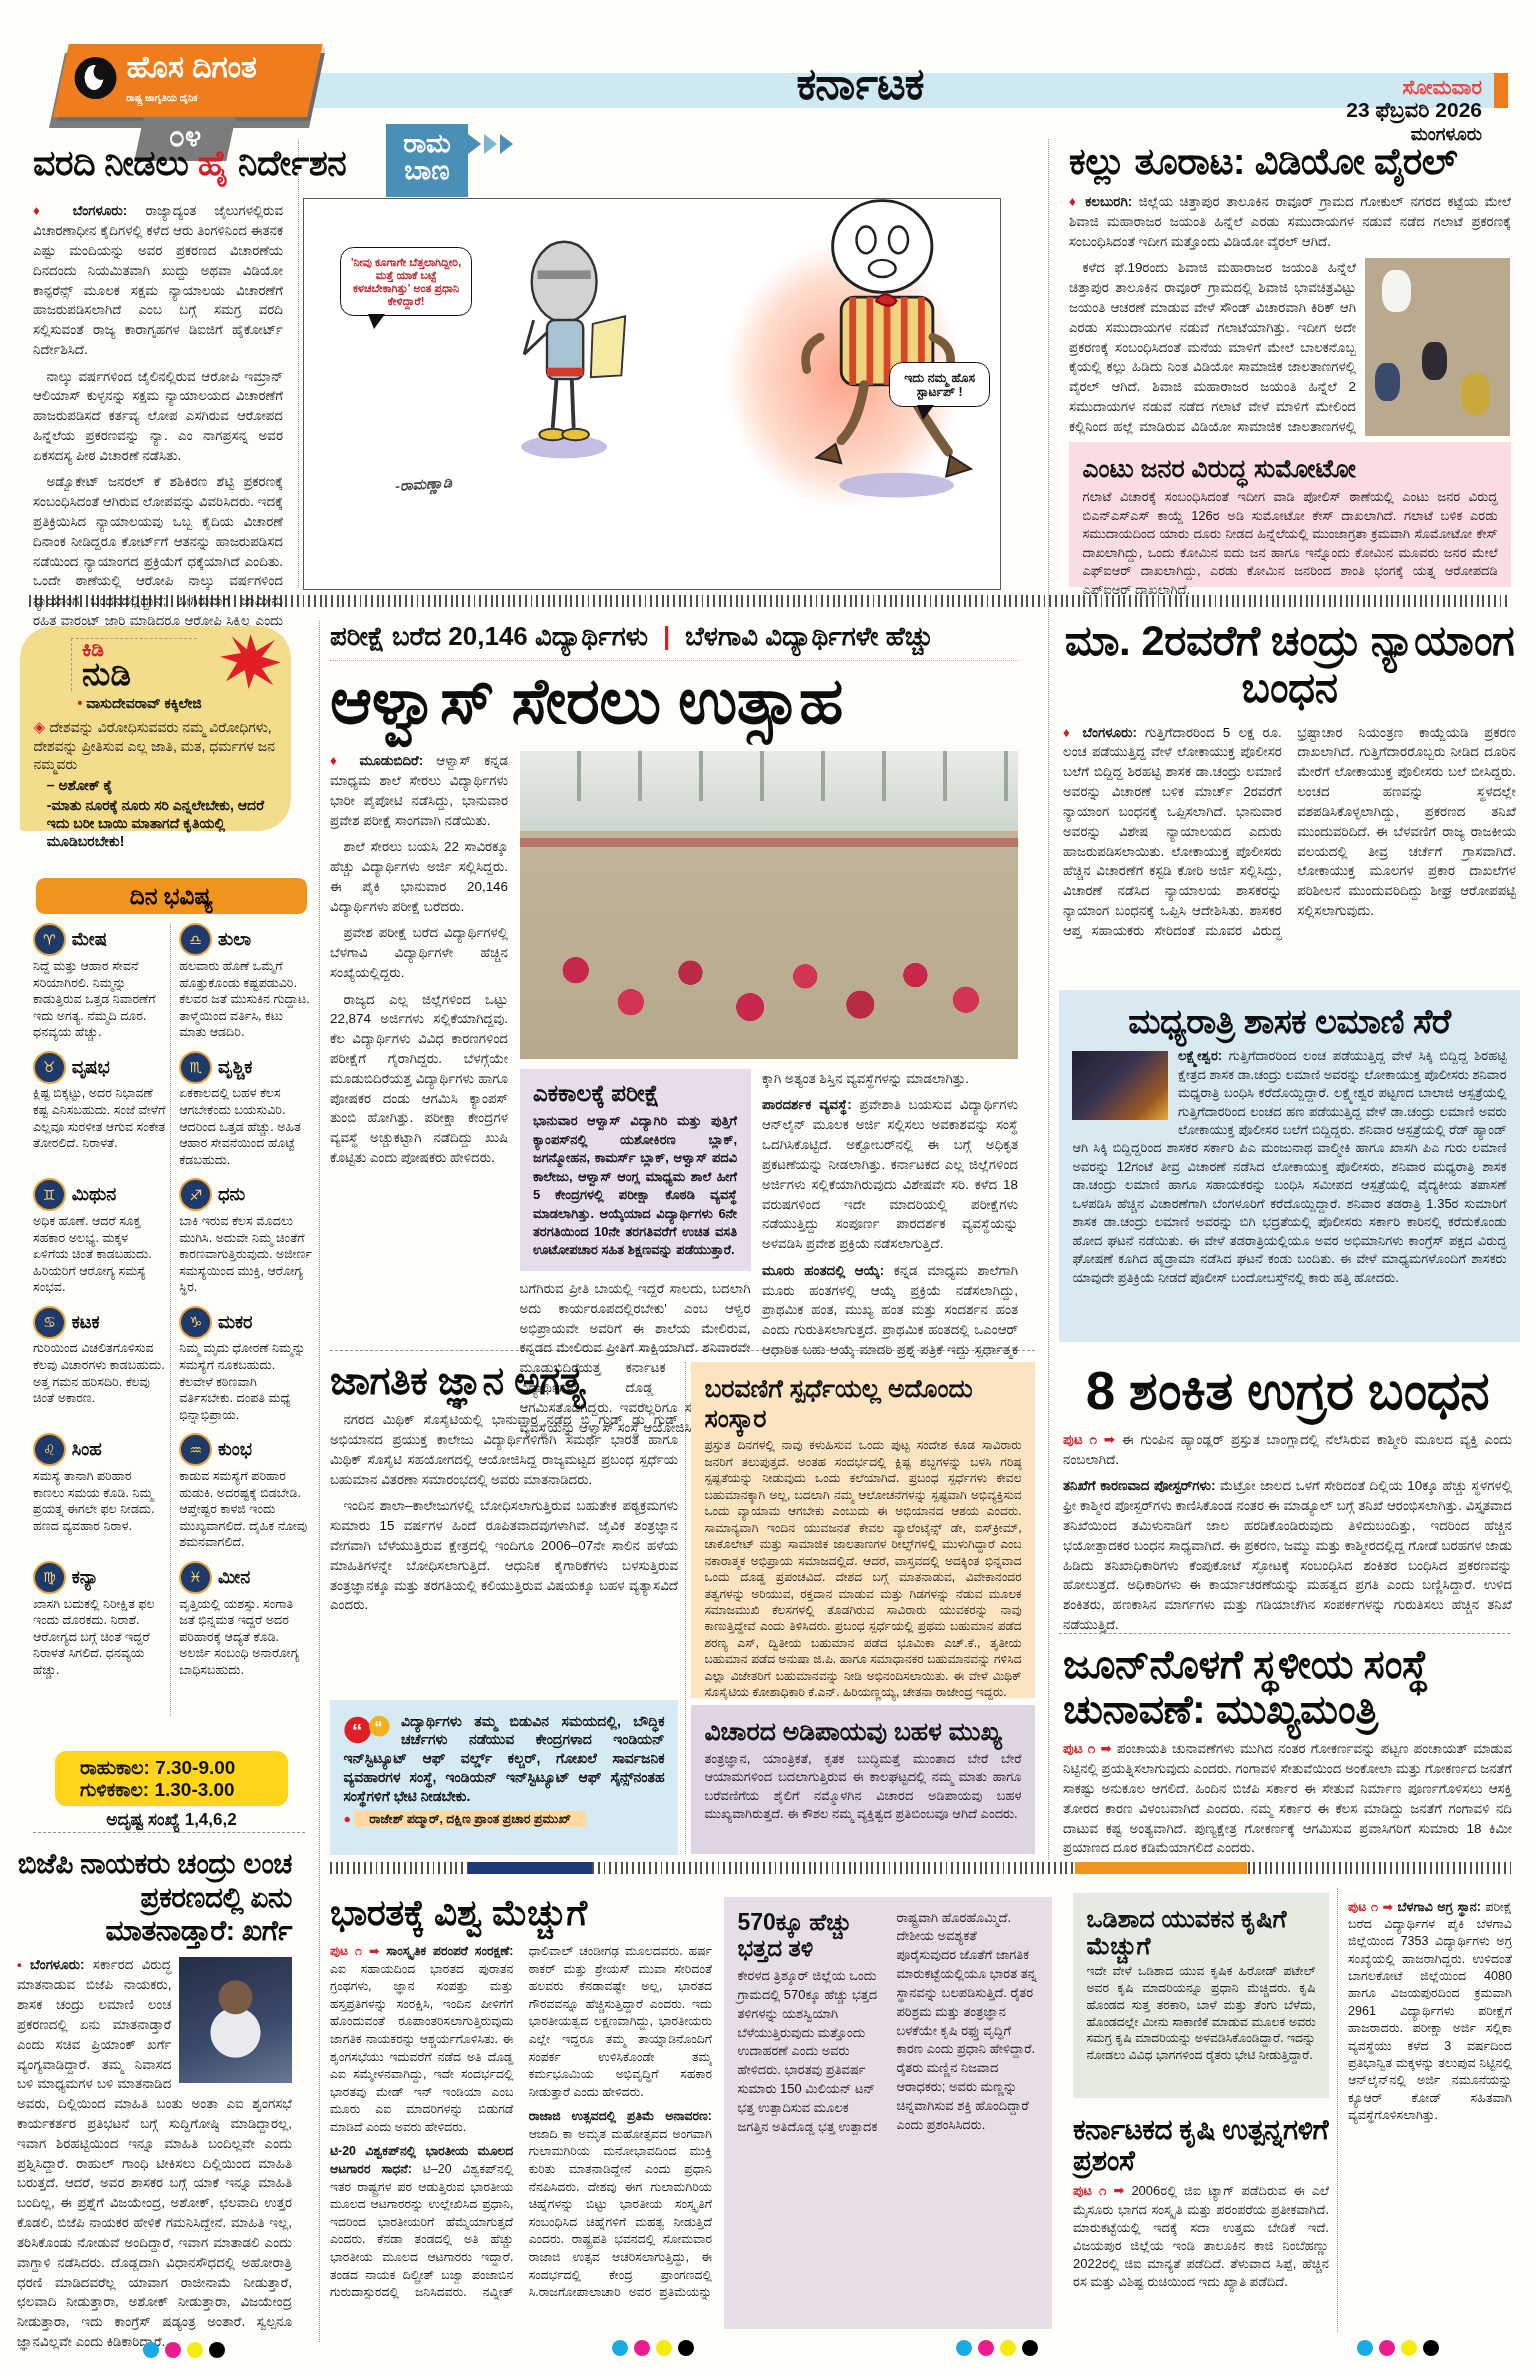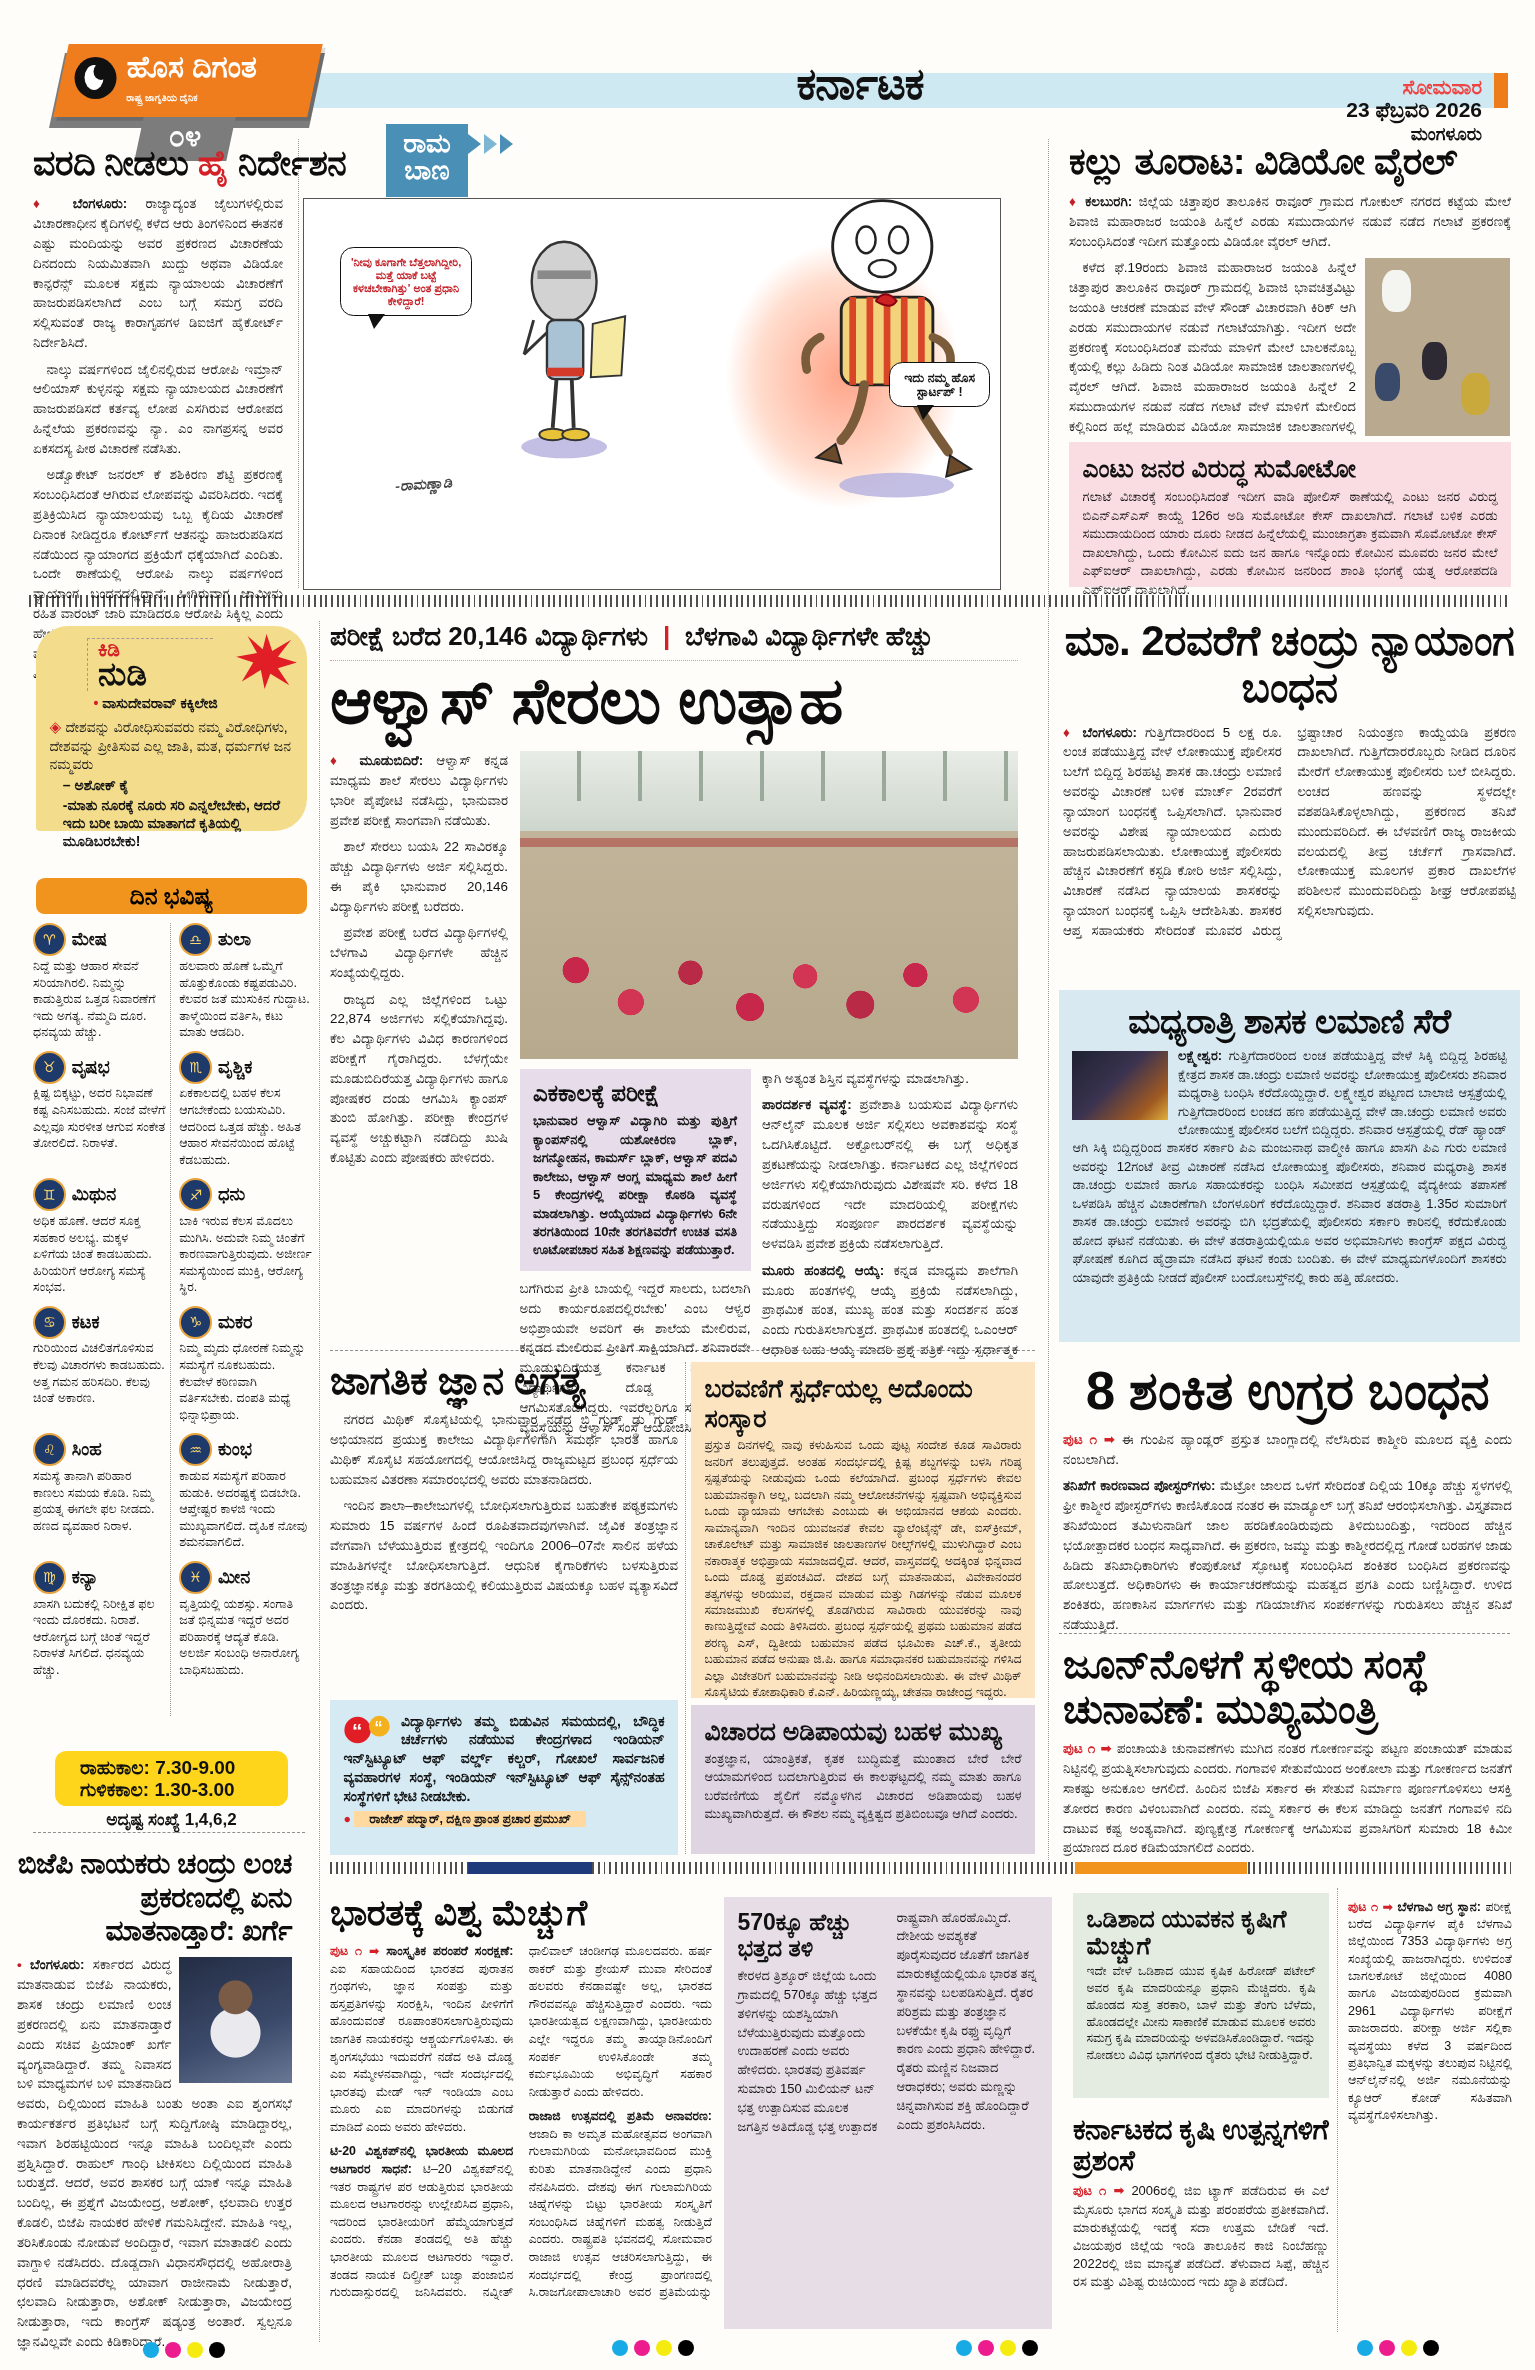--- a/index.html
+++ b/index.html
@@ -94,21 +94,21 @@
   <div class="abs hdash" style="left:1059px;top:1633px;width:451px;"></div>
   <div class="abs hdash" style="left:33px;top:1832px;width:272px;"></div>
   <div class="abs ticks" style="left:330px;top:1862px;width:1181px;"></div>
   <div class="abs seg" style="left:468px;top:1862px;width:124px;background:#1f3a7a;"></div>
   <div class="abs seg" style="left:1075px;top:1862px;width:172px;background:#f0941e;"></div>
 
   <div class="abs" style="left:33px;top:143px;width:250px;">
     <div class="hl" style="font-size:35px;white-space:nowrap;">
       <span>ವರದಿ ನೀಡಲು </span><span style="color:#d42027;">ಹೈ</span><span> ನಿರ್ದೇಶನ</span>
     </div>
-    <div class="body-txt jt" style="margin-top:12px;">
+    <div class="body-txt jt" style="margin-top:19px;">
       <p class="noind"><span class="dl-dot">♦ </span><span class="dl">ಬೆಂಗಳೂರು:</span> <span>ರಾಜ್ಯಾದ್ಯಂತ ಜೈಲುಗಳಲ್ಲಿರುವ ವಿಚಾರಣಾಧೀನ ಕೈದಿಗಳಲ್ಲಿ ಕಳೆದ ಆರು ತಿಂಗಳಿನಿಂದ ಈತನಕ ಎಷ್ಟು ಮಂದಿಯನ್ನು ಅವರ ಪ್ರಕರಣದ ವಿಚಾರಣೆಯ ದಿನದಂದು ನಿಯಮಿತವಾಗಿ ಖುದ್ದು ಅಥವಾ ವಿಡಿಯೋ ಕಾನ್ಫರೆನ್ಸ್ ಮೂಲಕ ಸಕ್ಷಮ ನ್ಯಾಯಾಲಯ ವಿಚಾರಣೆಗೆ ಹಾಜರುಪಡಿಸಲಾಗಿದೆ ಎಂಬ ಬಗ್ಗೆ ಸಮಗ್ರ ವರದಿ ಸಲ್ಲಿಸುವಂತೆ ರಾಜ್ಯ ಕಾರಾಗೃಹಗಳ ಡಿಐಜಿಗೆ ಹೈಕೋರ್ಟ್ ನಿರ್ದೇಶಿಸಿದೆ.</span></p>
       <p>ನಾಲ್ಕು ವರ್ಷಗಳಿಂದ ಜೈಲಿನಲ್ಲಿರುವ ಆರೋಪಿ ಇಮ್ರಾನ್ ಆಲಿಯಾಸ್ ಕುಳ್ಳನನ್ನು ಸಕ್ಷಮ ನ್ಯಾಯಾಲಯದ ವಿಚಾರಣೆಗೆ ಹಾಜರುಪಡಿಸದೆ ಕರ್ತವ್ಯ ಲೋಪ ಎಸಗಿರುವ ಆರೋಪದ ಹಿನ್ನೆಲೆಯ ಪ್ರಕರಣವನ್ನು ನ್ಯಾ. ಎಂ ನಾಗಪ್ರಸನ್ನ ಅವರ ಏಕಸದಸ್ಯ ಪೀಠ ವಿಚಾರಣೆ ನಡೆಸಿತು.</p>
       <p>ಅಡ್ವೊಕೇಟ್ ಜನರಲ್ ಕೆ ಶಶಿಕಿರಣ ಶೆಟ್ಟಿ ಪ್ರಕರಣಕ್ಕೆ ಸಂಬಂಧಿಸಿದಂತೆ ಆಗಿರುವ ಲೋಪವನ್ನು ವಿವರಿಸಿದರು. ಇದಕ್ಕೆ ಪ್ರತಿಕ್ರಿಯಿಸಿದ ನ್ಯಾಯಾಲಯವು ಒಬ್ಬ ಕೈದಿಯ ವಿಚಾರಣೆ ದಿನಾಂಕ ನೀಡಿದ್ದರೂ ಕೋರ್ಟ್‌ಗೆ ಆತನನ್ನು ಹಾಜರುಪಡಿಸದ ನಡೆಯಿಂದ ನ್ಯಾಯಾಂಗದ ಪ್ರಕ್ರಿಯೆಗೆ ಧಕ್ಕೆಯಾಗಿದೆ ಎಂದಿತು. ಒಂದೇ ಠಾಣೆಯಲ್ಲಿ ಆರೋಪಿ ನಾಲ್ಕು ವರ್ಷಗಳಿಂದ ನ್ಯಾಯಾಂಗ ಬಂಧನದಲ್ಲಿದ್ದಾನೆ; ಹೀಗಿರುವಾಗ ಜಾಮೀನು ರಹಿತ ವಾರಂಟ್ ಜಾರಿ ಮಾಡಿದರೂ ಆರೋಪಿ ಸಿಕ್ಕಿಲ್ಲ ಎಂದು ಹೇಳುವುದು ಸರಿಯಲ್ಲ ಎಂದಿತು. ಮುಂದಿನ ವಿಚಾರಣೆ ವೇಳೆಗೆ ಹೆಡ್ ಕಾನ್ಸ್‌ಟೆಬಲ್ ಮುತ್ತಣ್ಣ ಅವರು ಸಮಗ್ರ ವಿವರಣೆಯನ್ನು ಸಲ್ಲಿಸಬೇಕು ಎಂದು ಸೂಚಿಸಿತು.</p>
     </div>
   </div>
 
   <div class="abs rb-label" style="left:386px;top:124px;width:82px;height:73px;font-size:26px;padding-top:5.7px;box-sizing:border-box;">
     <span>ರಾಮ</span><br>
     <span>ಬಾಣ</span>
   </div>
@@ -237,21 +237,21 @@
 
   <div class="abs blue-box boxpad" style="left:1059px;top:990px;width:461px;height:352px;">
     <div class="hl" style="font-size:34px;text-align:center;margin-bottom:7.6px;">ಮಧ್ಯರಾತ್ರಿ ಶಾಸಕ ಲಮಾಣಿ ಸೆರೆ</div>
     <div class="small-txt jt">
       <div style="float:left;width:96px;height:69px;margin:3.8px 9.6px 3.8px 0;background:linear-gradient(135deg,#1d2230 0%,#3b3350 45%,#a05a22 80%,#e2b13c 100%);"></div>
       <span class="dl">ಲಕ್ಷ್ಮೇಶ್ವರ:</span>
       <span>ಗುತ್ತಿಗೆದಾರರಿಂದ ಲಂಚ ಪಡೆಯುತ್ತಿದ್ದ ವೇಳೆ ಸಿಕ್ಕಿ ಬಿದ್ದಿದ್ದ ಶಿರಹಟ್ಟಿ ಕ್ಷೇತ್ರದ ಶಾಸಕ ಡಾ.ಚಂದ್ರು ಲಮಾಣಿ ಅವರನ್ನು ಲೋಕಾಯುಕ್ತ ಪೊಲೀಸರು ಶನಿವಾರ ಮಧ್ಯರಾತ್ರಿ ಬಂಧಿಸಿ ಕರೆದೊಯ್ದಿದ್ದಾರೆ. ಲಕ್ಷ್ಮೇಶ್ವರ ಪಟ್ಟಣದ ಬಾಲಾಜಿ ಆಸ್ಪತ್ರೆಯಲ್ಲಿ ಗುತ್ತಿಗೆದಾರರಿಂದ ಲಂಚದ ಹಣ ಪಡೆಯುತ್ತಿದ್ದ ವೇಳೆ ಡಾ.ಚಂದ್ರು ಲಮಾಣಿ ಅವರು ಲೋಕಾಯುಕ್ತ ಪೊಲೀಸರ ಬಲೆಗೆ ಬಿದ್ದಿದ್ದರು. ಶನಿವಾರ ಆಸ್ಪತ್ರೆಯಲ್ಲಿ ರೆಡ್ ಹ್ಯಾಂಡ್ ಆಗಿ ಸಿಕ್ಕಿ ಬಿದ್ದಿದ್ದರಿಂದ ಶಾಸಕರ ಸರ್ಕಾರಿ ಪಿಎ ಮಂಜುನಾಥ ವಾಲ್ಮೀಕಿ ಹಾಗೂ ಖಾಸಗಿ ಪಿಎ ಗುರು ಲಮಾಣಿ ಅವರನ್ನು 12ಗಂಟೆ ತೀವ್ರ ವಿಚಾರಣೆ ನಡೆಸಿದ ಲೋಕಾಯುಕ್ತ ಪೊಲೀಸರು, ಶನಿವಾರ ಮಧ್ಯರಾತ್ರಿ ಶಾಸಕ ಡಾ.ಚಂದ್ರು ಲಮಾಣಿ ಹಾಗೂ ಸಹಾಯಕರನ್ನು ಬಂಧಿಸಿ ಸಮೀಪದ ಆಸ್ಪತ್ರೆಯಲ್ಲಿ ವೈದ್ಯಕೀಯ ತಪಾಸಣೆ ಒಳಪಡಿಸಿ ಹೆಚ್ಚಿನ ವಿಚಾರಣೆಗಾಗಿ ಬೆಂಗಳೂರಿಗೆ ಕರೆದೊಯ್ದಿದ್ದಾರೆ. ಶನಿವಾರ ತಡರಾತ್ರಿ 1.35ರ ಸುಮಾರಿಗೆ ಶಾಸಕ ಡಾ.ಚಂದ್ರು ಲಮಾಣಿ ಅವರನ್ನು ಬಿಗಿ ಭದ್ರತೆಯಲ್ಲಿ ಪೊಲೀಸರು ಸರ್ಕಾರಿ ಕಾರಿನಲ್ಲಿ ಕರೆದುಕೊಂಡು ಹೋದ ಘಟನೆ ನಡೆಯಿತು. ಈ ವೇಳೆ ತಡರಾತ್ರಿಯಲ್ಲಿಯೂ ಅವರ ಅಭಿಮಾನಿಗಳು ಕಾಂಗ್ರೆಸ್ ಪಕ್ಷದ ವಿರುದ್ಧ ಘೋಷಣೆ ಕೂಗಿದ ಹೈಡ್ರಾಮಾ ನಡೆಸಿದ ಘಟನೆ ಕಂಡು ಬಂದಿತು. ಈ ವೇಳೆ ಮಾಧ್ಯಮಗಳೊಂದಿಗೆ ಶಾಸಕರು ಯಾವುದೇ ಪ್ರತಿಕ್ರಿಯೆ ನೀಡದೆ ಪೊಲೀಸ್ ಬಂದೋಬಸ್ತ್‌ನಲ್ಲಿ ಕಾರು ಹತ್ತಿ ಹೋದರು.</span>
     </div>
   </div>
 
-  <div class="abs kidi boxpad" style="left:36px;top:626px;width:271px;height:205px;">
+  <div class="abs kidi boxpad" style="left:20px;top:626px;width:271px;height:205px;">
     <svg class="abs" style="right:9.6px;top:7.6px;" width="61" height="55" viewBox="0 0 64 58">
       <polygon points="32,0 38,18 58,6 44,24 64,30 44,36 56,54 36,42 30,58 26,38 6,50 18,30 0,24 22,20 12,2 28,16" fill="#e11d26"></polygon>
     </svg>
     <div style="border-left:1.9px dashed #a99;border-top:1.9px dashed #a99;padding:1.9px 0 0 9.6px;margin-left:38px;width:115px;">
       <div style="color:#d42027;font-weight:bold;font-size:20px;line-height:.9;">ಕಿಡಿ</div>
       <div style="font-weight:bold;font-size:32.5px;line-height:1;">ನುಡಿ</div>
     </div>
     <div style="font-weight:bold;font-size:14px;margin:3.8px 0 5.7px 44px;">
       <span style="color:#d42027;">• </span><span>ವಾಸುದೇವರಾವ್ ಕಕ್ಕಿಲೇಜಿ</span>
     </div>

